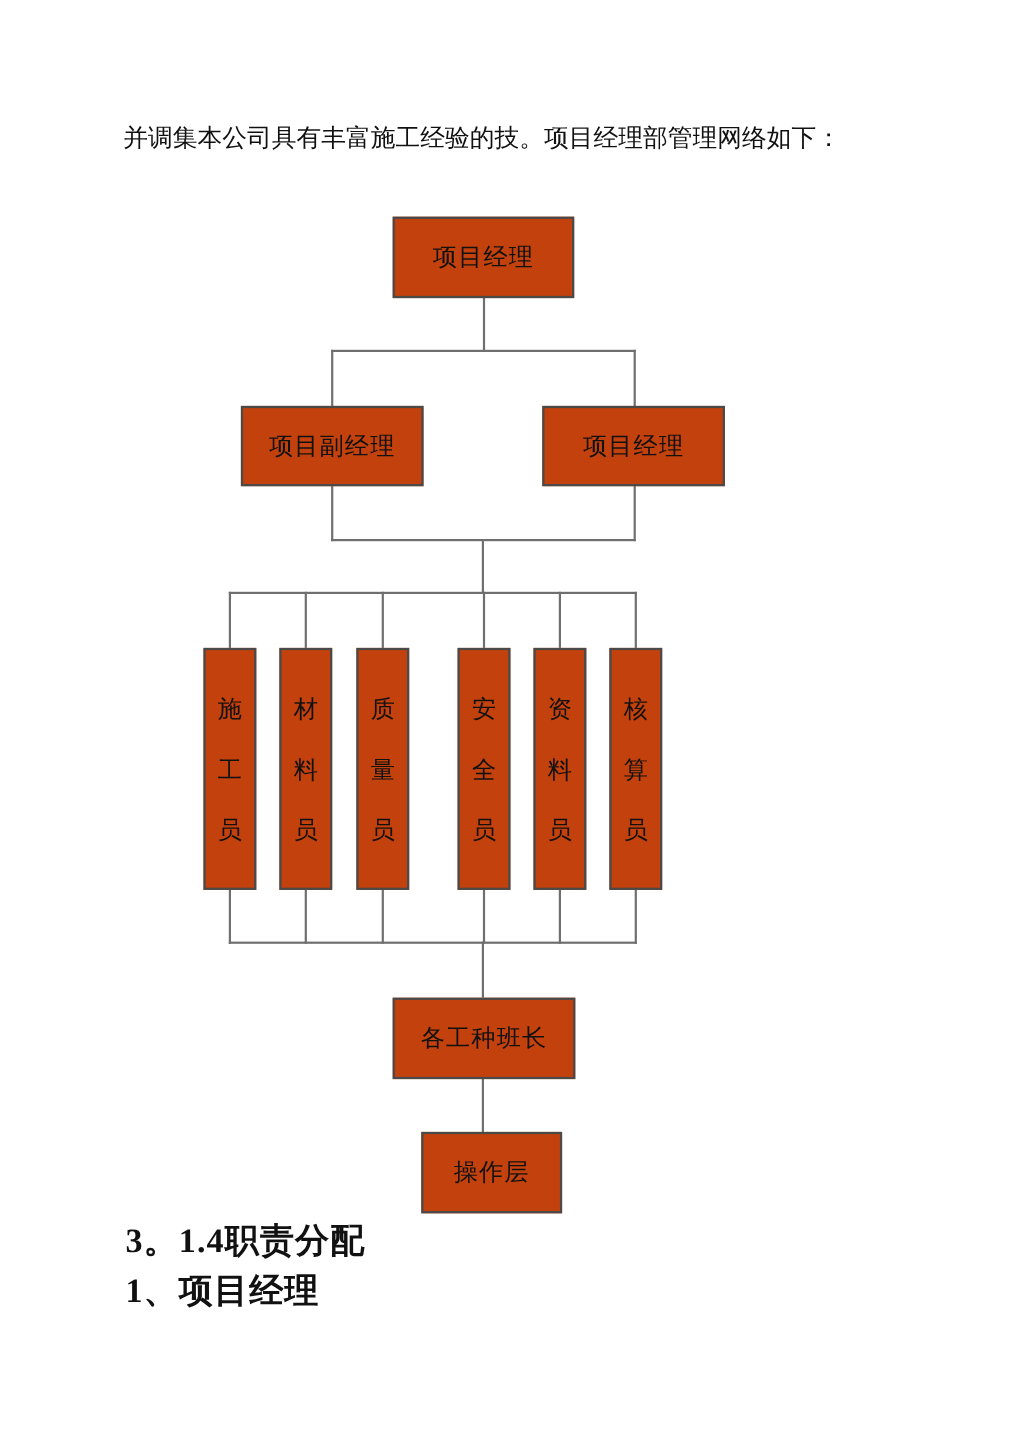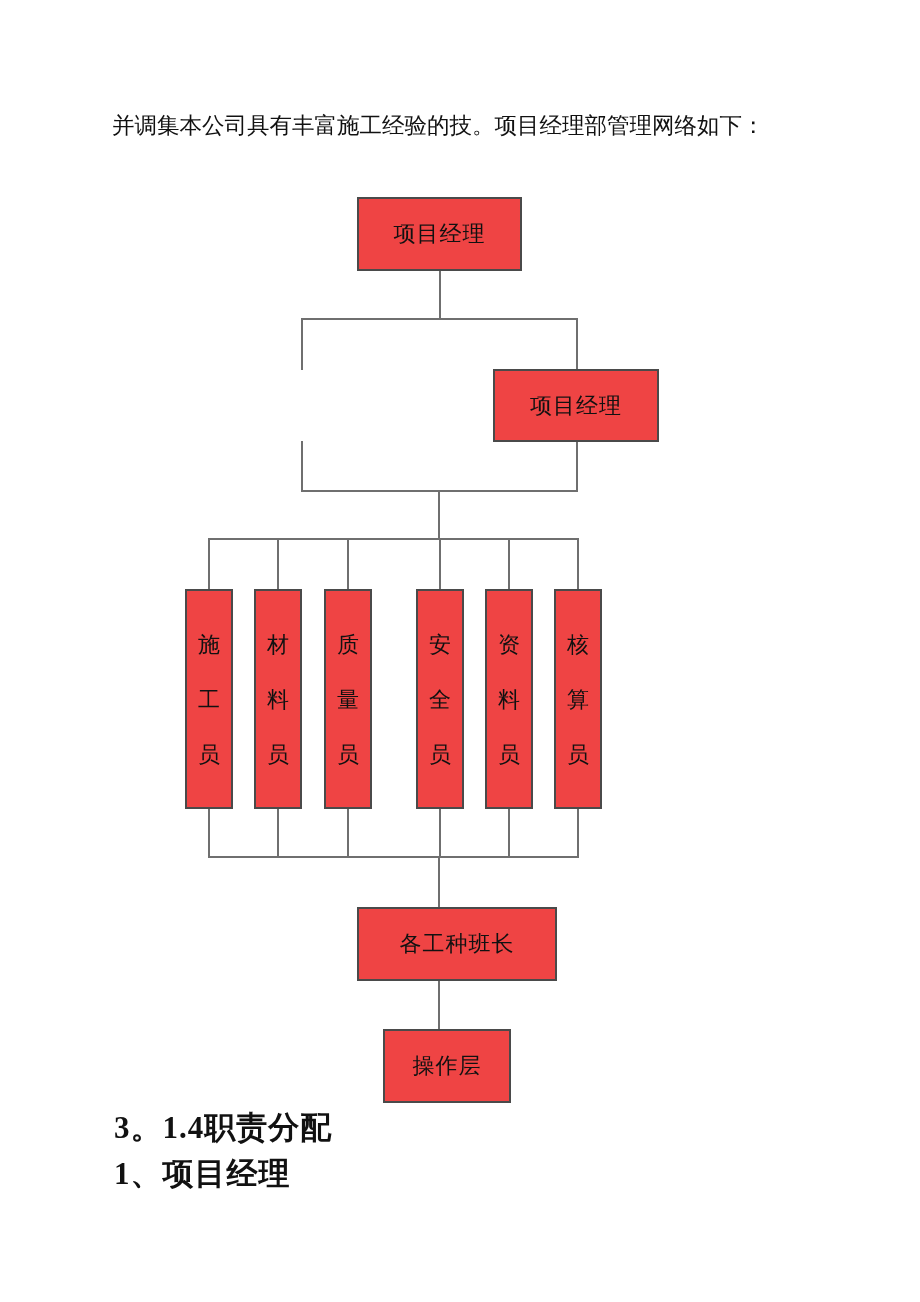--- a/index.html
+++ b/index.html
@@ -21,21 +21,21 @@
   .para-line {
     font-size: 22.5px;
     line-height: 45.5px;
     letter-spacing: 0px;
     white-space: nowrap;
   }
   .node {
     position: absolute;
     box-sizing: border-box;
     border: 2px solid #4a4a4a;
-    background: #ef4444;
+    background: #c2410c;
     display: flex;
     align-items: center;
     justify-content: center;
     font-size: 22px;
     letter-spacing: 1px;
     text-align: center;
   }
   .vnode {
     white-space: pre-line;
     line-height: 55px;
@@ -83,20 +83,21 @@
   <div class="ln" style="left:347px;top:808px;width:2px;height:50px"></div>
   <div class="ln" style="left:439px;top:808px;width:2px;height:50px"></div>
   <div class="ln" style="left:508px;top:808px;width:2px;height:50px"></div>
   <div class="ln" style="left:577px;top:808px;width:2px;height:50px"></div>
   <div class="ln" style="left:208px;top:856px;width:371px;height:2px"></div>
   <div class="ln" style="left:438px;top:856px;width:2px;height:51px"></div>
   <div class="ln" style="left:438px;top:980px;width:2px;height:50px"></div>
 
   <div class="node" style="left:357px;top:197px;width:165px;height:74px">项目经理</div>
 
+  <div class="node" style="left:219px;top:369px;width:166px;height:73px">项目副经理</div>
 
   <div class="node" style="left:493px;top:369px;width:166px;height:73px">项目经理</div>
 
   <div class="node vnode" style="left:185px;top:589px;width:48px;height:220px">施
 工
 员</div>
   <div class="node vnode" style="left:254px;top:589px;width:48px;height:220px">材
 料
 员</div>
   <div class="node vnode" style="left:324px;top:589px;width:48px;height:220px">质
@@ -105,20 +106,20 @@
   <div class="node vnode" style="left:416px;top:589px;width:48px;height:220px">安
 全
 员</div>
   <div class="node vnode" style="left:485px;top:589px;width:48px;height:220px">资
 料
 员</div>
   <div class="node vnode" style="left:554px;top:589px;width:48px;height:220px">核
 算
 员</div>
 
-  <div class="node" style="left:357px;top:907px;width:200px;height:74px">各工种班长</div>
+  <div class="node" style="left:357px;top:907px;width:166px;height:74px">各工种班长</div>
 
   <div class="node" style="left:383px;top:1029px;width:128px;height:74px">操作层</div>
 
   <div class="heading" style="left:114px;top:1110px">3。1.4职责分配</div>
   <div class="heading" style="left:114px;top:1156px">1、项目经理</div>
 
 </div>
 
 </body></html>

